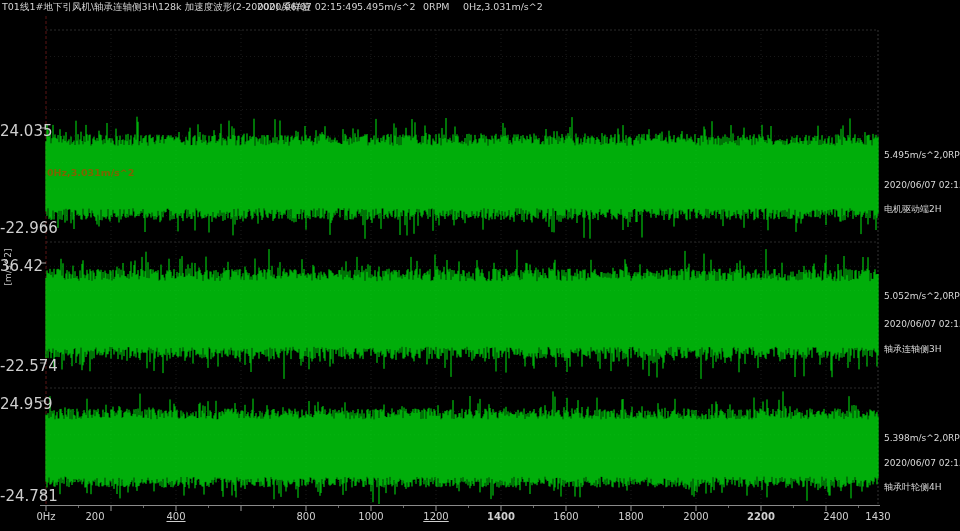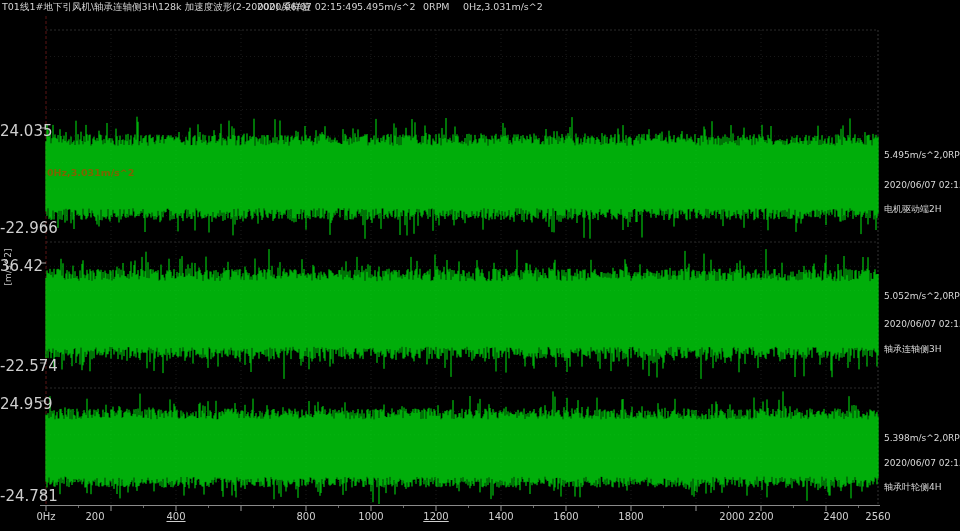--- a/index.html
+++ b/index.html
@@ -127,21 +127,21 @@
   <div class="rlabel" style="top:481px">轴承叶轮侧4H</div>
 
   <div id="xticks">
       <span class="xtick-label" style="left: 22px;">0Hz</span>
       <span class="xtick-label" style="left: 71px;">200</span>
       <span class="xtick-label" style="left: 152px; text-decoration: underline;">400</span>
       <span class="xtick-label" style="left: 217px; margin-top: 44px;">600</span>
       <span class="xtick-label" style="left: 282px;">800</span>
       <span class="xtick-label" style="left: 347px;">1000</span>
       <span class="xtick-label" style="left: 412px; text-decoration: underline;">1200</span>
-      <span class="xtick-label" style="left: 477px;">1400</span>
+      <span class="xtick-label" style="left: 477px; font-weight: bold;">1400</span>
       <span class="xtick-label" style="left: 542px;">1600</span>
       <span class="xtick-label" style="left: 607px;">1800</span>
-      <span class="xtick-label" style="left: 708px;">2000</span>
-      <span class="xtick-label" style="left: 737px;">2200</span>
+      <span class="xtick-label" style="left: 672px;">2000</span>
+      <span class="xtick-label" style="left: 737px; font-weight: bold;">2200</span>
       <span class="xtick-label" style="left: 812px; text-align: center;">2400</span>
-      <span class="xtick-label" style="left: 854px;">2560</span>
+      <span class="xtick-label" style="left: 854px;">1430</span>
     </div>
 </div>
 
 </body></html>

